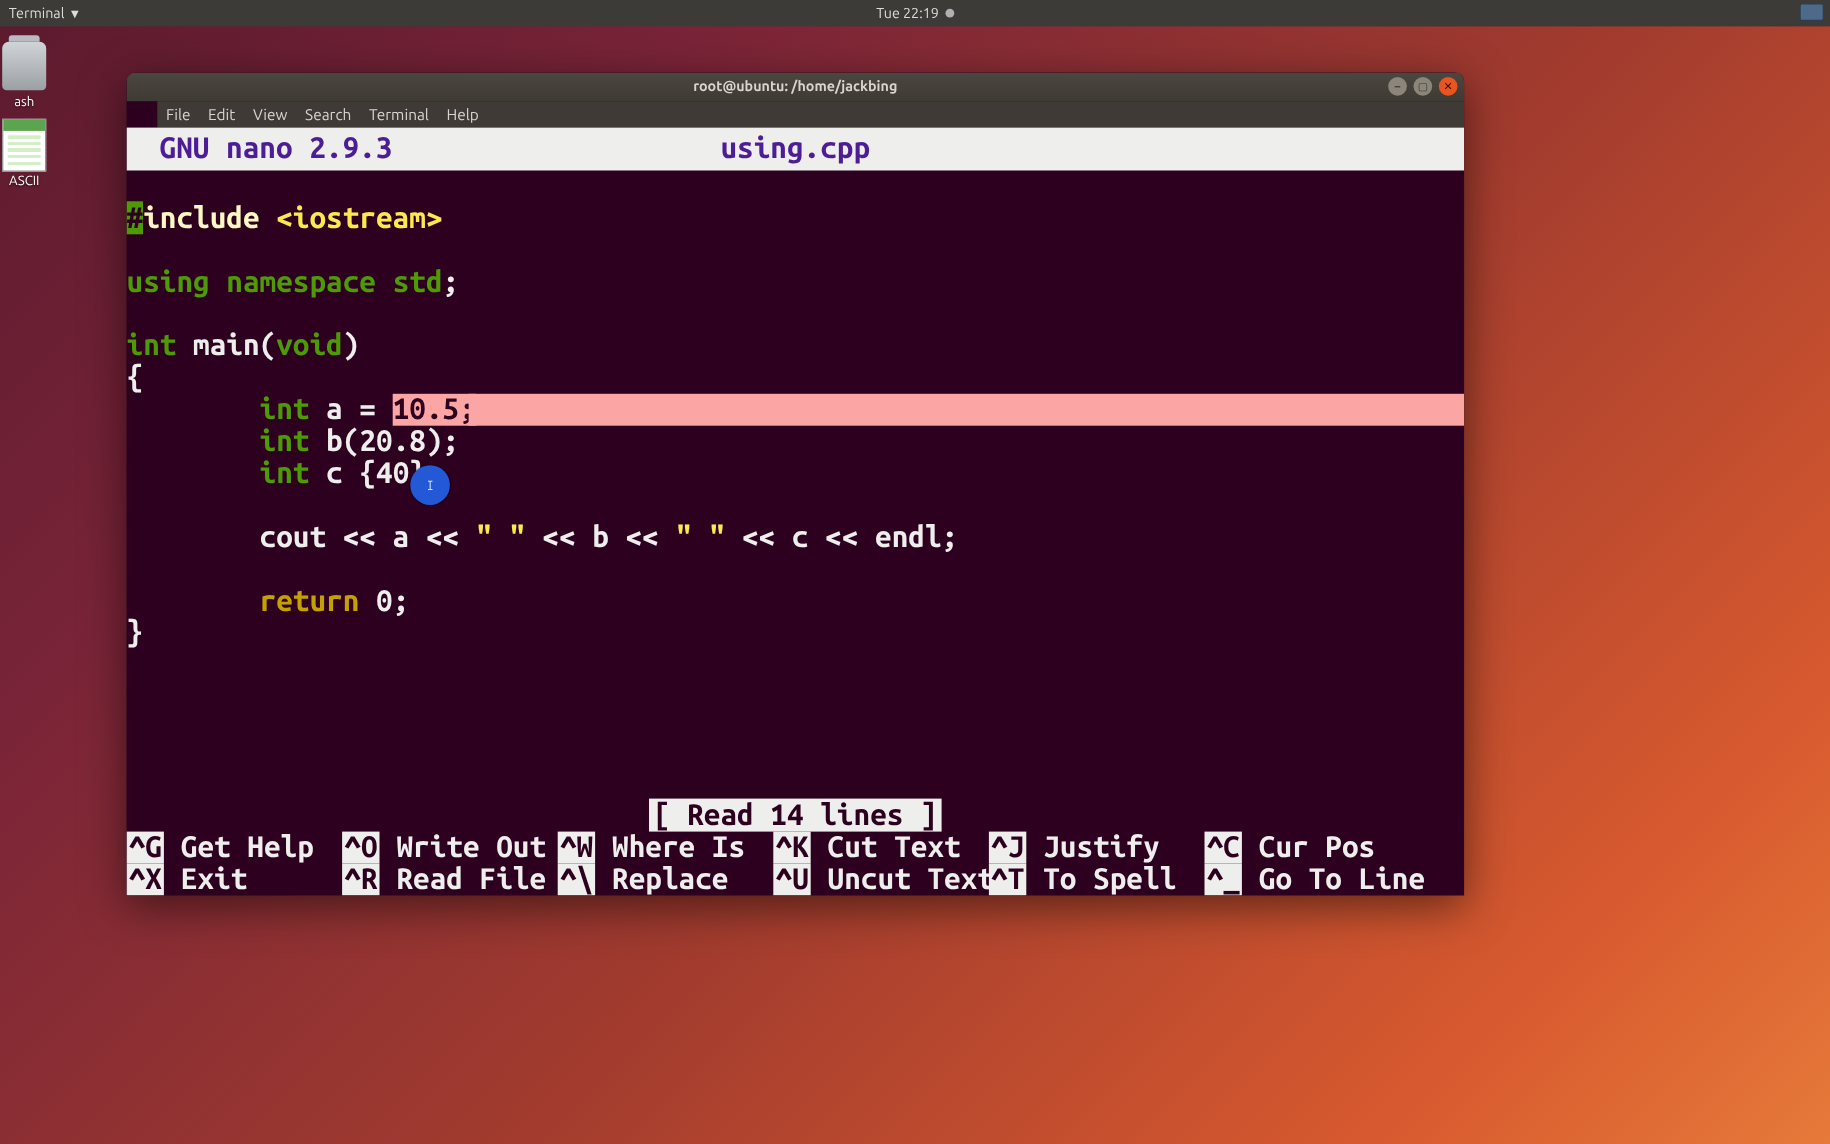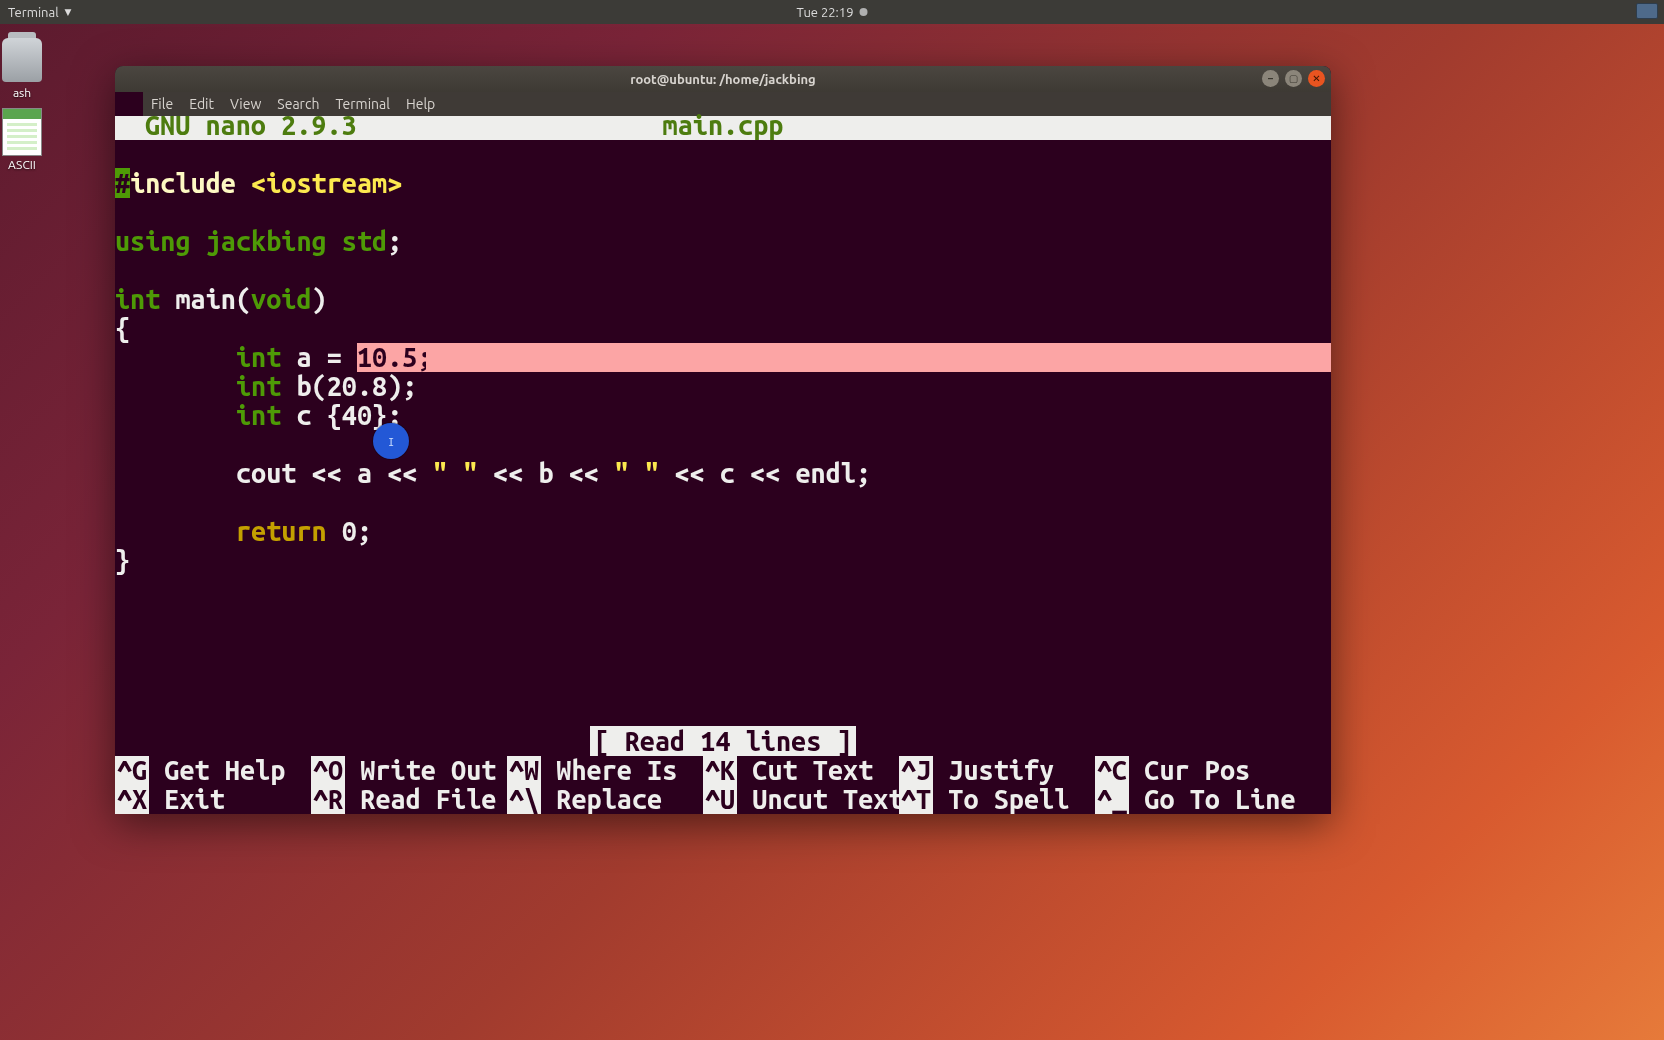--- a/index.html
+++ b/index.html
@@ -28,21 +28,21 @@
 .term-window { position:absolute; left:115px; top:66px; width:1216px; height:748px; background:#2c001e; border-radius:8px 8px 0 0; box-shadow:0 10px 40px rgba(0,0,0,.5); overflow:hidden; }
 .titlebar { height:26px; background:linear-gradient(#4b4640,#3e3a34); display:flex; align-items:center; justify-content:center; color:#d8d4cf; font-size:13px; font-weight:bold; position:relative; }
 .win-controls { position:absolute; right:6px; top:4px; display:flex; gap:6px; }
 .win-btn { width:17px; height:17px; border-radius:50%; display:flex; align-items:center; justify-content:center; font-size:10px; color:#3a372f; cursor:pointer; }
 .win-min { background:#8b857a; } .win-max { background:#8b857a; } .win-close { background:#e95420; color:#3a1200; }
 .menubar { height:24px; background:#3f3a36; display:flex; align-items:center; padding:0 8px; gap:16px; color:#d8d4cf; font-size:14px;margin-left:28px; }
 .menubar span { cursor:pointer; }
 
 
 .nano { position:absolute; top:50px; left:0; right:0; bottom:0; font-family:"Ubuntu Mono","DejaVu Sans Mono",monospace; font-size:27px; line-height:29px; }
-.nano-header { background:#eeeeec; color:#4d7c0f; height:24px; display:flex; align-items:flex-end; }
+.nano-header { background:#eeeeec; color:#4c1d95; height:39px; display:flex; align-items:center; }
 .nano-header .app { padding-left:30px; font-weight:bold; }
 .nano-header .file { position:absolute; left:50%; transform:translateX(-50%); font-weight:bold; }
 .code { padding:0; color:#eeeeec; font-weight:bold; }
 .row { height:29px; white-space:pre; position:relative; }
 .kw-cyan { color:#fef9c3; } .kw-type { color:#4e9a06; }
 .kw-using { color:#4e9a06; } .kw-ret { color:#c4a000; } .kw-yellow { color:#fce94f; } .str { color:#fce94f; }
 .cursor-block { background:#4e9a06; color:#2c001e; }
 .hl-sel { background:#fca5a5; color:#2c001e; display:inline-block; }
 .hl-sel.fill { position:absolute; top:0; bottom:0; right:0; }
 .annot { position:absolute; width:36px; height:36px; border-radius:50%; background:#2358d6; box-shadow:0 0 0 1px rgba(0,0,0,.25); display:flex; align-items:center; justify-content:center; color:#cde0ff; font-size:12px; }
@@ -105,28 +105,28 @@
     <span>Edit</span>
     <span>View</span>
     <span>Search</span>
     <span>Terminal</span>
     <span>Help</span>
   </div>
 
   <div class="nano">
     <div class="nano-header">
       <span class="app">GNU nano 2.9.3</span>
-      <span class="file">main.cpp</span>
+      <span class="file">using.cpp</span>
     </div>
 
     <div class="code">
       <div class="row"> </div>
       <div class="row"><span class="cursor-block">#</span><span class="kw-cyan">include</span><span class="kw-yellow"> &lt;iostream&gt;</span></div>
       <div class="row"> </div>
-      <div class="row"><span class="kw-using">using</span><span class="kw-type"> jackbing</span><span class="kw-type"> std</span><span>;</span></div>
+      <div class="row"><span class="kw-using">using</span><span class="kw-type"> namespace</span><span class="kw-type"> std</span><span>;</span></div>
       <div class="row"> </div>
       <div class="row"><span class="kw-type">int</span><span> main(</span><span class="kw-type">void</span><span>)</span></div>
       <div class="row">{</div>
       <div class="row"><span>        </span><span class="kw-type">int</span><span> a = </span><span class="hl-sel">10.5;</span><span class="hl-sel fill" style="left:311px"></span></div>
       <div class="row"><span>        </span><span class="kw-type">int</span><span> b(</span><span>20.8</span><span>);</span></div>
       <div class="row"><span>        </span><span class="kw-type">int</span><span> c {</span><span>40</span><span>};</span></div>
       <div class="row"> </div>
       <div class="row"><span>        </span><span>cout &lt;&lt; a &lt;&lt; </span><span class="str">" "</span><span> &lt;&lt; b &lt;&lt; </span><span class="str">" "</span><span> &lt;&lt; c &lt;&lt; endl;</span></div>
       <div class="row"> </div>
       <div class="row"><span>        </span><span class="kw-ret">return</span><span> </span><span>0</span><span>;</span></div>

